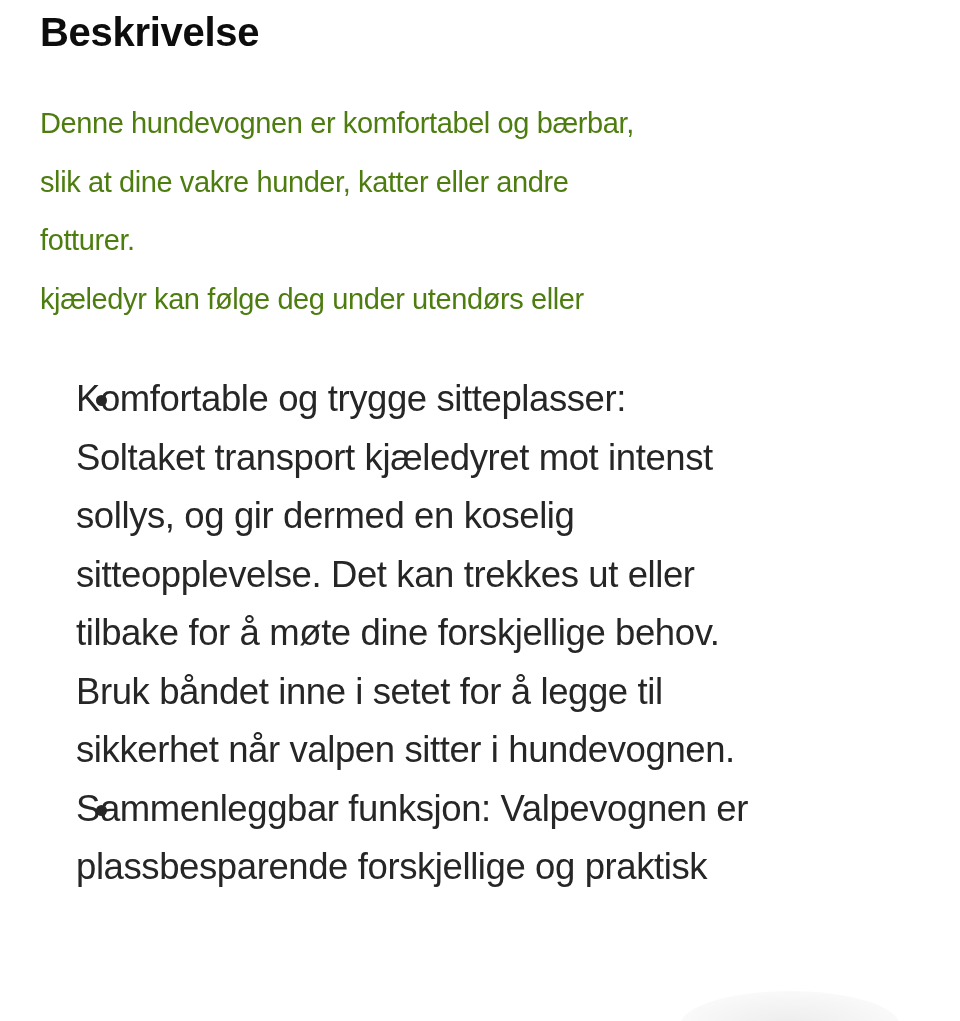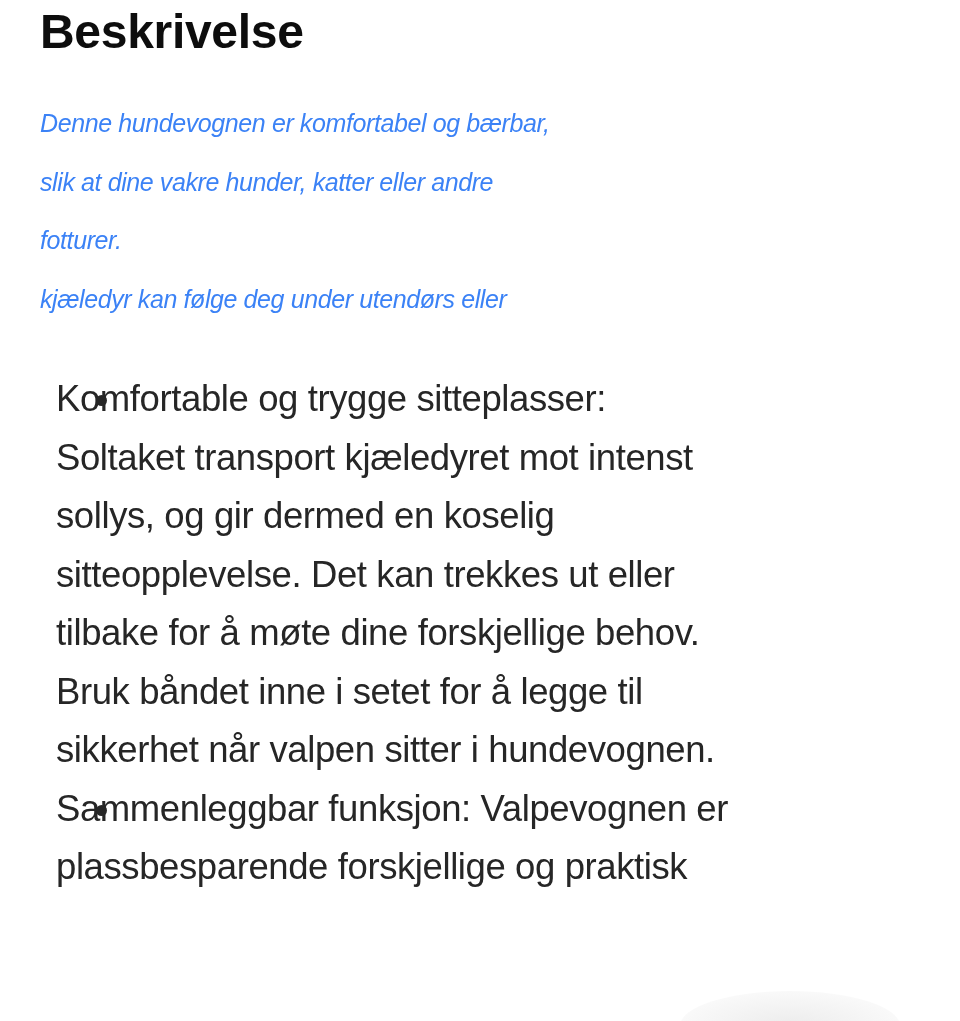--- a/index.html
+++ b/index.html
@@ -20,51 +20,50 @@
       left: 0;
       top: 0;
       width: 960px;
       height: 1021px;
     }
     .title {
       position: absolute;
       left: 40px;
       top: 4px;
       margin: 0;
-      font-size: 48px;
+      font-size: 40px;
       font-weight: bold;
       color: #0d0d0d;
       letter-spacing: -0.3px;
       line-height: 56px;
     }
     .intro {
       position: absolute;
       left: 40px;
       top: 94px;
       width: 880px;
       margin: 0;
-      font-size: 25px;
+      font-size: 29px;
       line-height: 58.5px;
-      color: #3b82f6;
+      color: #4d7c0f;
       letter-spacing: -0.4px;
-      font-style: italic;
     }
     .intro .line { display: block; white-space: nowrap; }
     .features {
       position: absolute;
       left: 0;
       top: 370px;
       width: 960px;
       margin: 0;
       padding: 0;
       list-style: none;
     }
     .feature {
       position: relative;
-      padding-left: 56px;
+      padding-left: 76px;
       font-size: 36.5px;
       line-height: 58.5px;
       color: #262626;
       letter-spacing: -0.4px;
     }
     .feature .line { display: block; white-space: nowrap; }
     .bullet {
       position: absolute;
       left: 96px;
       top: 25px;

